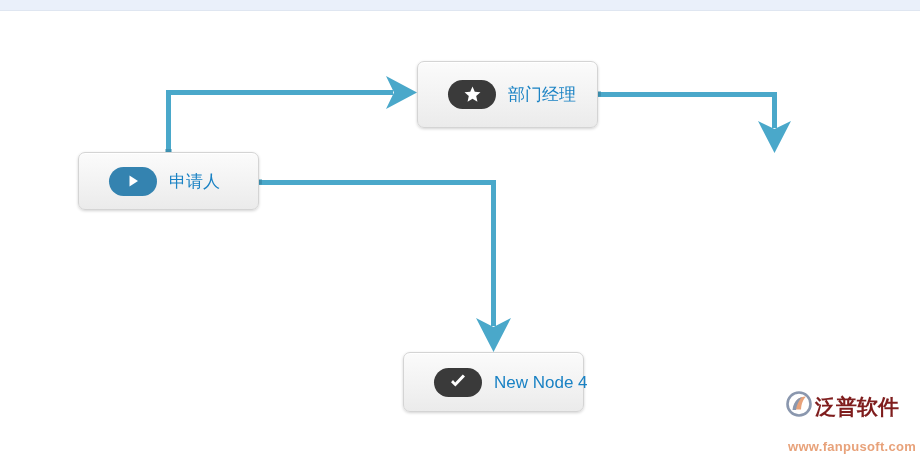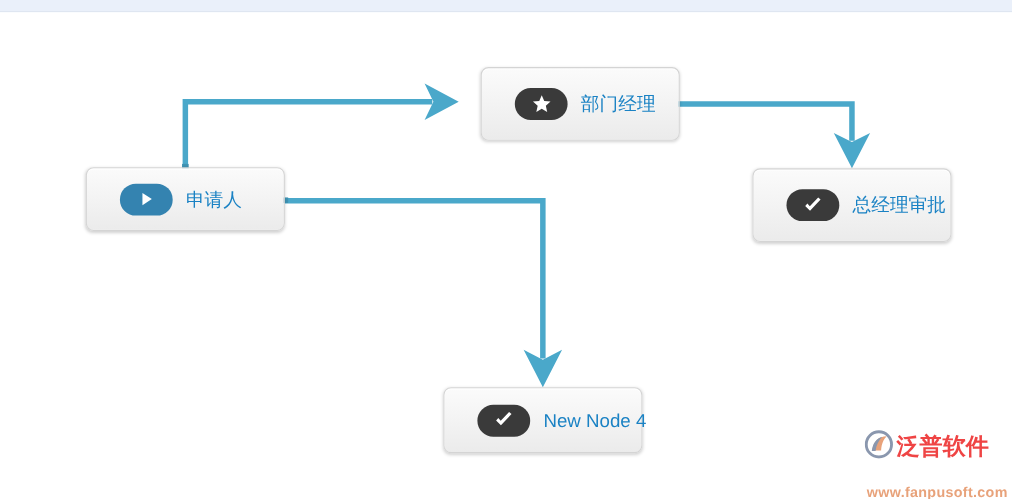--- a/index.html
+++ b/index.html
@@ -79,21 +79,21 @@
     flex-direction: column;
     align-items: flex-start;
     justify-content: center;
   }
   .wm-row {
     display: flex;
     align-items: center;
     gap: 3px;
   }
   .wm-text {
-    color: #ef4444;
+    color: #7f1d1d;
     font-size: 21px;
     font-weight: bold;
     letter-spacing: 0px;
     line-height: 1;
   }
   .wm-url {
     color: #e8a27a;
     font-size: 13px;
     font-weight: bold;
     line-height: 1;
@@ -141,41 +141,31 @@
     <div class="node-inner">
       <span class="pill blue">
         <svg width="18" height="18" viewBox="0 0 18 18" aria-hidden="true">
           <path d="M5.5 3.4 L14 9 L5.5 14.6 Z" fill="#ffffff"></path>
         </svg>
       </span>
       <span class="node-label">申请人</span>
     </div>
   </div>
 
-  <div class="node" style="left:417px; top:61px; width:181px; height:67px;margin-left:20px;">
+  <div class="node" style="left:417px; top:61px; width:181px; height:67px;">
     <div class="node-inner">
       <span class="pill dark">
         <svg width="19" height="19" viewBox="0 0 20 20" aria-hidden="true">
           <path d="M10 1.6 L12.4 7.1 L18.4 7.7 L13.9 11.7 L15.2 17.6 L10 14.5 L4.8 17.6 L6.1 11.7 L1.6 7.7 L7.6 7.1 Z" fill="#ffffff"></path>
         </svg>
       </span>
       <span class="node-label">部门经理</span>
     </div>
   </div>
 
-  <div class="node" style="left:684px; top:153px; width:181px; height:67px;">
-    <div class="node-inner">
-      <span class="pill dark">
-        <svg width="20" height="20" viewBox="0 0 20 20" aria-hidden="true">
-          <path d="M3 10.2 L7.4 14.6 L17 4.4 L14.8 2.6 L7.2 10.6 L5 8 Z" fill="#ffffff"></path>
-        </svg>
-      </span>
-      <span class="node-label">总经理审批</span>
-    </div>
-  </div>
 
   <div class="node" style="left:403px; top:352px; width:181px; height:60px;">
     <div class="node-inner">
       <span class="pill dark">
         <svg width="20" height="20" viewBox="0 0 20 20" aria-hidden="true">
           <path d="M3 10.2 L7.4 14.6 L17 4.4 L14.8 2.6 L7.2 10.6 L5 8 Z" fill="#ffffff"></path>
         </svg>
       </span>
       <span class="node-label latin">New Node 4</span>
     </div>

